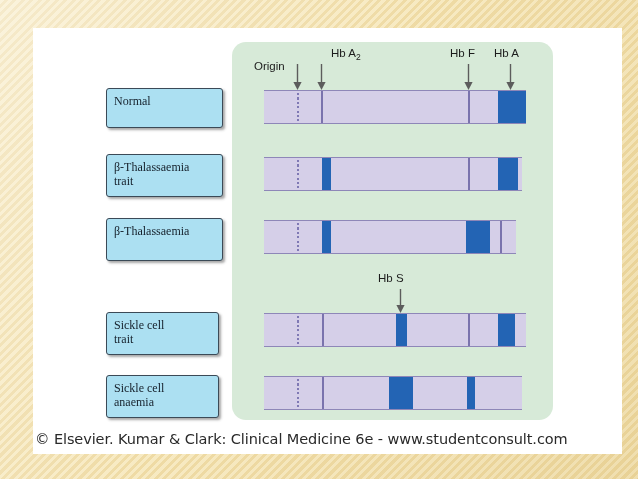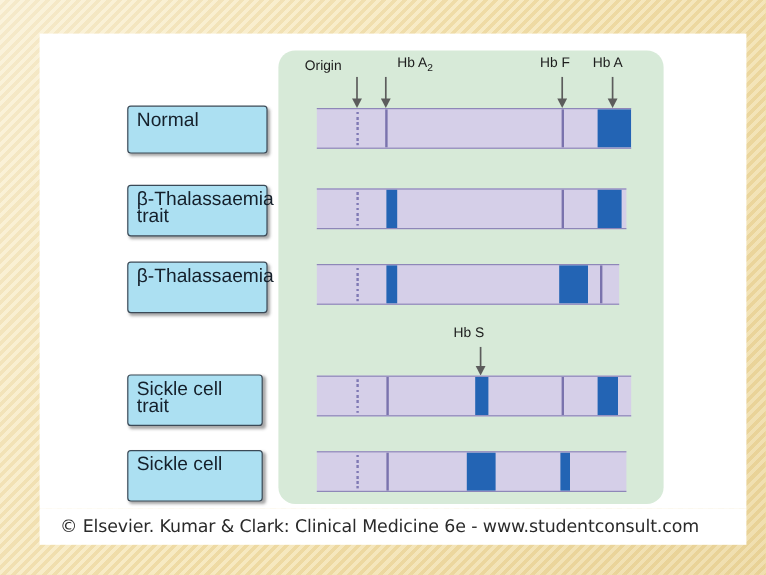--- a/index.html
+++ b/index.html
@@ -56,36 +56,36 @@
     background: #ffffff;
     display: flex;
     align-items: center;
   }
   #footer-text {
     font-family: "DejaVu Sans", sans-serif;
     font-size: 14.5px;
     color: #2a2a2a;
     letter-spacing: -0.1px;
     white-space: nowrap;
-    padding-left: 17px;
+    padding-left: 2px;
   }
 
   
   .label-box {
     position: absolute;
     background: #ace0f2;
     border: 1.6px solid #3b4a57;
     border-radius: 3px;
     box-sizing: border-box;
     box-shadow: 2px 2px 2.5px rgba(60,60,60,0.45);
     padding: 5px 0 0 7px;
-    font-size: 16px;
+    font-size: 12px;
     line-height: 14px;
     color: #15202b;
-    font-family: Liberation Sans, sans-serif;
+    font-family: Liberation Serif, serif;
   }
   .label-box .ln { display: block; white-space: nowrap; }
 
   
   #green-panel {
     position: absolute;
     left: 232px;
     top: 42px;
     width: 321px;
     height: 378px;
@@ -153,21 +153,21 @@
 </head>
 <body>
 
 <div id="slide">
 
   <div id="content-card"></div>
 
   <div id="green-panel"></div>
 
   <div id="axis-layer">
-      <div class="axis-label" style="left: 254px; top: 49px;"><span>Origin</span></div>
+      <div class="axis-label" style="left: 254px; top: 60px;"><span>Origin</span></div>
       <div class="arrow" style="left: 292px; top: 64px; height: 26px;">
         <svg width="11" height="26" viewBox="0 0 11 26">
           <line x1="5.5" y1="0" x2="5.5" y2="19" stroke="#5c5c5c" stroke-width="1.4"></line>
           <polygon points="5.5,26 1.4,18 9.6,18" fill="#5c5c5c"></polygon>
         </svg>
       </div>
       <div class="axis-label" style="left: 331px; top: 47px;"><span>Hb A</span><sub>2</sub></div>
       <div class="arrow" style="left: 316px; top: 64px; height: 26px;">
         <svg width="11" height="26" viewBox="0 0 11 26">
           <line x1="5.5" y1="0" x2="5.5" y2="19" stroke="#5c5c5c" stroke-width="1.4"></line>
@@ -231,20 +231,21 @@
       </div>
       <div class="strip" style="left: 264px; top: 313px; width: 262px; height: 34px;">
         <div class="origin" style="left: 33px;"></div>
         <div class="line" style="width: 1.8px; left: 58px;"></div>
         <div class="band" style="width: 11px; left: 132px;"></div>
         <div class="line" style="width: 1.8px; left: 204px;"></div>
         <div class="band" style="width: 17px; left: 234px;"></div>
       </div>
       <div class="label-box" style="left: 106px; top: 375px; width: 113px; height: 43px;">
         <span class="ln">Sickle cell</span>
+        <span class="ln">anaemia</span>
       </div>
       <div class="strip" style="left: 264px; top: 376px; width: 258px; height: 34px;">
         <div class="origin" style="left: 33px;"></div>
         <div class="line" style="width: 1.8px; left: 58px;"></div>
         <div class="band" style="width: 24px; left: 125px;"></div>
         <div class="band" style="width: 8px; left: 203px;"></div>
       </div>
     </div>
 
   <div id="footer-strip">

